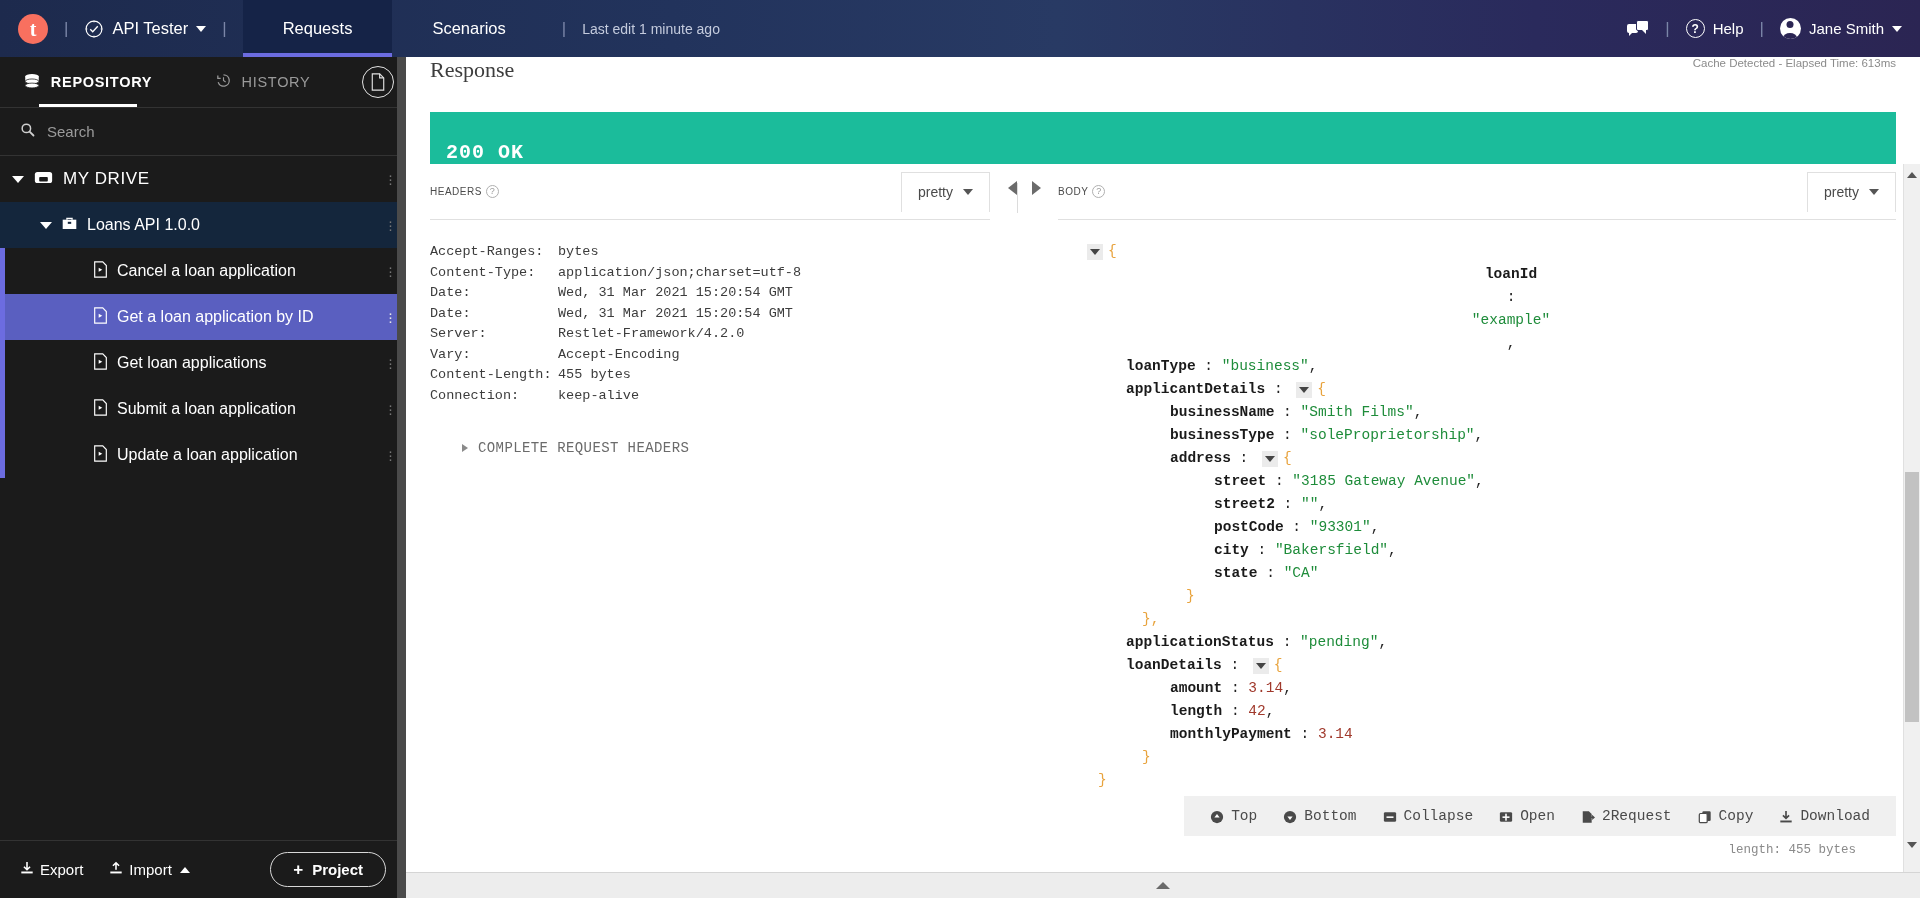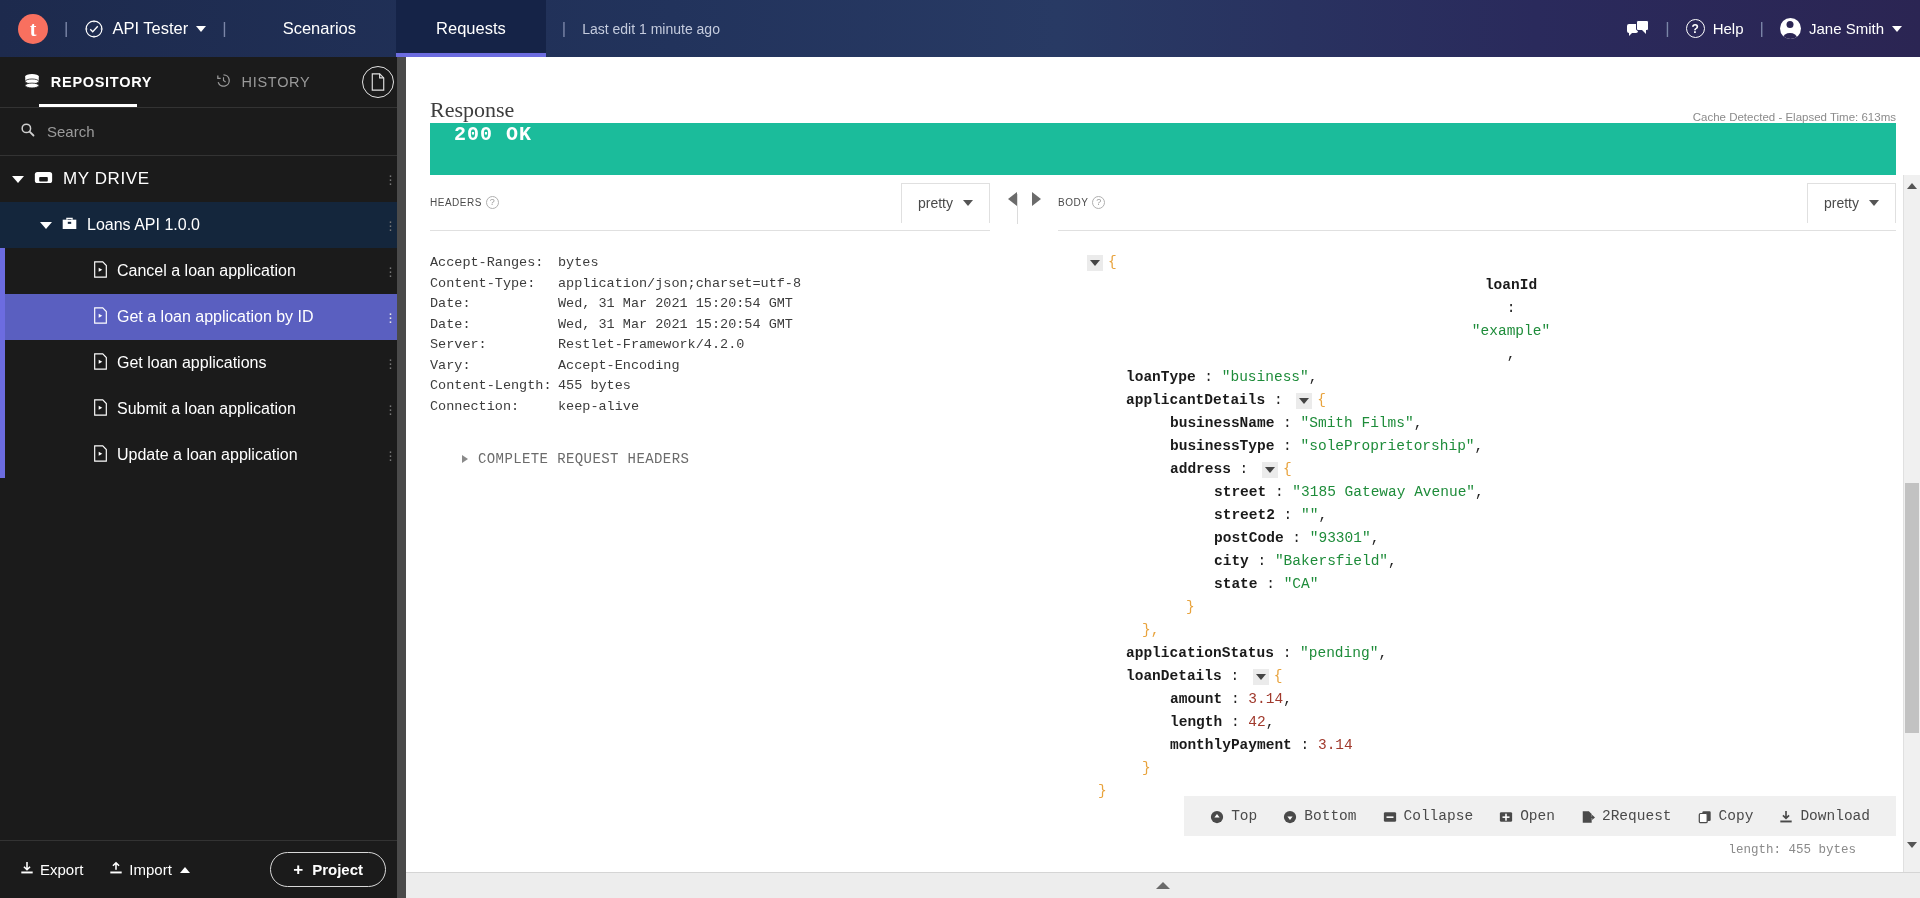--- a/index.html
+++ b/index.html
@@ -76,24 +76,24 @@
   .caret-dn { width:0;height:0;border-left:6px solid transparent;border-right:6px solid transparent;border-top:7px solid #fff; }
   .sb-footer { height: 58px; border-top: 1px solid #333; display:flex; align-items:center; padding: 0 20px; gap: 26px; }
   .sb-fbtn { display:flex; align-items:center; gap:6px; color:#fff; font-size:15px; cursor:pointer; }
   .proj-btn { margin-left:auto; display:flex; align-items:center; gap:9px; border:1.5px solid #d8d8d8; border-radius: 20px;
               padding: 8px 22px; color:#fff; font-size:15px; font-weight:bold; cursor:pointer; }
   .sb-scroll { position:absolute; right:0; top:0; bottom:0; width:9px; background:#2a2a2a; }
   .sb-scroll .thumb { position:absolute; top:0; left:0; right:0; height: 100%; background:#4a4a4a; }
 
   
   .content { flex: 1; background: #fff; display: flex; flex-direction: column; min-width: 0; position: relative; }
-  .resp-head { height: 66px; display:flex; align-items:flex-end; padding: 0 24px; }
+  .resp-head { height: 55px; display:flex; align-items:flex-start; padding: 0 24px; }
   .resp-title { font-size: 22px; color: #3d3d3d; font-family: "Liberation Serif", serif; font-weight: normal; }
   .resp-meta { margin-left:auto; font-size: 11.5px; color: #8b8b8b; }
-  .status-bar { height: 52px; margin: 0 24px; background: #1bbc9b; display:flex; align-items:flex-start; padding: 0 24px;
+  .status-bar { height: 52px; margin: 0 24px; background: #1bbc9b; display:flex; align-items:flex-end; padding: 0 16px;
                 color:#fff; font-family: "Liberation Mono", monospace; font-weight: bold; font-size: 20px; letter-spacing: 1px; }
   .panes { flex: 1; display: flex; min-height: 0; padding: 0 24px; position: relative; }
 
   .pane { display:flex; flex-direction: column; min-width: 0; min-height: 0; }
   .pane-head { display:flex; align-items: center; height: 56px; border-bottom: 1px solid #e0e0e0; }
   .pane-title { font-size: 10px; color: #4a4a4a; letter-spacing: .5px; }
   .help-q { display:inline-block; width: 13px; height: 13px; border-radius: 50%; border: 1px solid #b0b0b0;
             color:#9a9a9a; font-size: 9px; text-align:center; line-height: 11px; margin-left: 4px; vertical-align: super; }
   .pretty-box { margin-left:auto; border: 1px solid #e0e0e0; border-bottom: none; height: 40px; padding: 0 16px;
                 display:flex; align-items:center; gap:10px; font-size: 14px; color:#4a4a4a; cursor: pointer; }
@@ -152,25 +152,25 @@
         <svg width="20" height="20" viewBox="0 0 24 24">
             <circle cx="12" cy="12" r="9.5" fill="none" stroke="#fff" stroke-width="1.4"></circle>
             <path d="M7.5 12.2l3 3 6-6.5" fill="none" stroke="#fff" stroke-width="1.6"></path>
             <path d="M12 2v2M12 20v2M2 12h2M20 12h2" stroke="#fff" stroke-width="1.2"></path>
           </svg>
       </span>
       <span>API Tester</span>
       <span class="caret-d"></span>
     </div>
     <span class="tb-sep">|</span>
+    <div class="tb-tab active">
+      <span>Requests</span>
+    </div>
     <div class="tb-tab">
       <span>Scenarios</span>
-    </div>
-    <div class="tb-tab active">
-      <span>Requests</span>
     </div>
     <span class="tb-sep">|</span>
     <span class="tb-lastedit">Last edit 1 minute ago</span>
 
     <div class="tb-right">
       <div class="item">
         <span class="icon-chat">
             <span class="b1"></span>
             <span class="b2"></span>
           </span>

